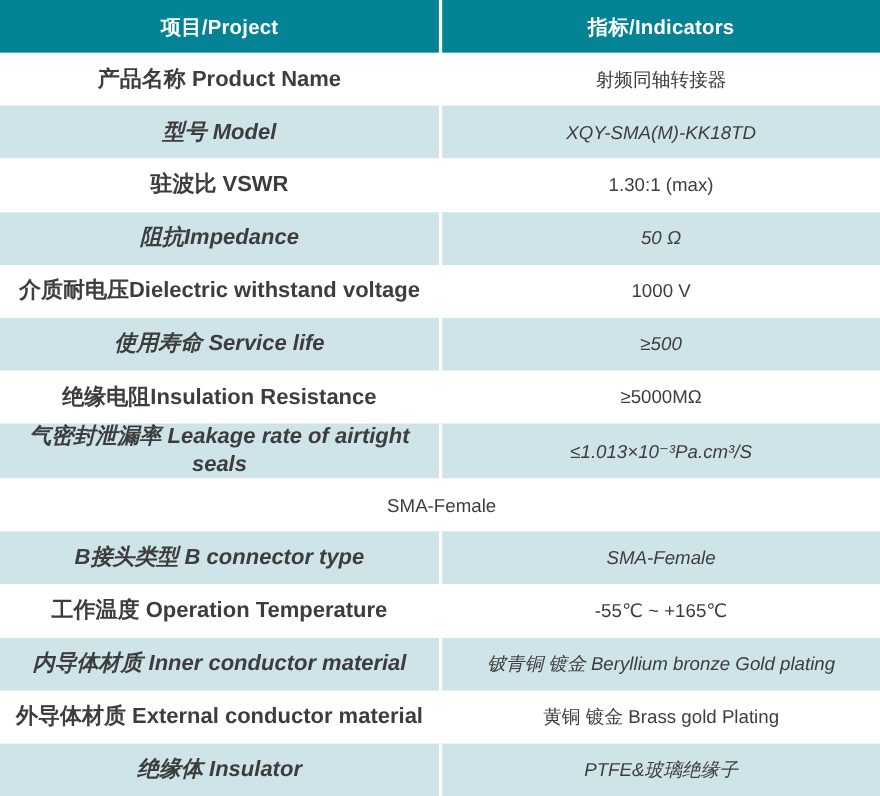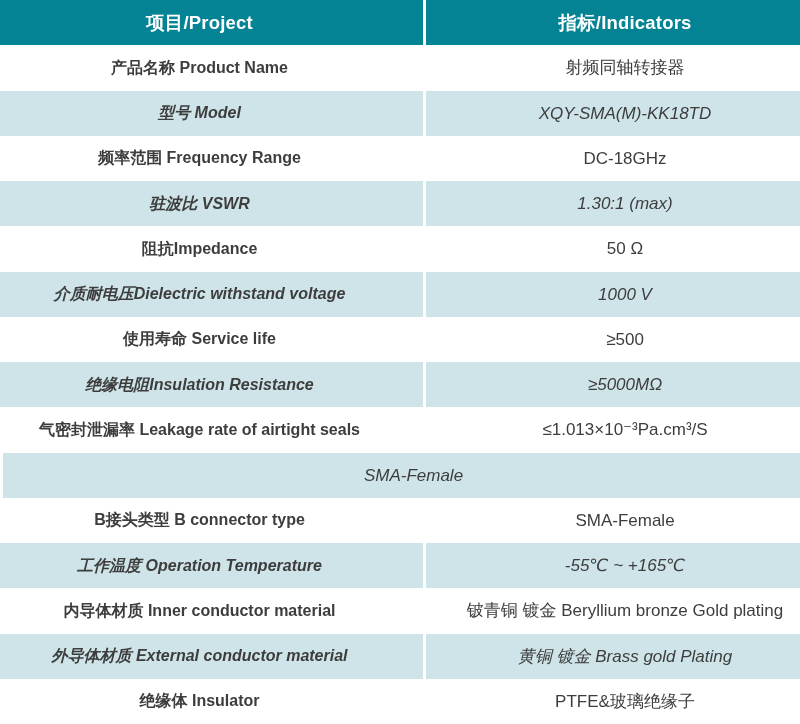--- a/index.html
+++ b/index.html
@@ -21,41 +21,40 @@
     display:flex;
     flex-direction:column;
     background:var(--row-bg);
     overflow:hidden;
   }
   .row{
     flex:1 1 0;
     display:flex;
     align-items:stretch;
     background:var(--row-bg);
-    gap:24px;
   }
   
   .spec-table .row:nth-child(2n+3){
     background:var(--alt-row-bg);
     font-style:italic;
   }
   .row.header{
     background:var(--header-bg);
   }
   .cell{
     display:flex;
     align-items:center;
     justify-content:center;
     text-align:center;
     padding:0 10px;
     line-height:1.25;
   }
   .cell.left{
     width:399px;
-    font-size:16px;
+    font-size:20px;
     font-weight:600;
     color:var(--text);
   }
   .cell.right{
     flex:1 1 0;
     font-size:17px;
     font-weight:400;
     color:var(--text);
     border-radius:12px;
   }
@@ -87,25 +86,20 @@
     <div class="divider"></div>
     <div class="cell right">射频同轴转接器</div>
   </div>
 
   <div class="row">
     <div class="cell left">型号 Model</div>
     <div class="divider"></div>
     <div class="cell right">XQY-SMA(M)-KK18TD</div>
   </div>
 
-  <div class="row">
-    <div class="cell left">频率范围 Frequency Range</div>
-    <div class="divider"></div>
-    <div class="cell right">DC-18GHz</div>
-  </div>
 
   <div class="row">
     <div class="cell left">驻波比 VSWR</div>
     <div class="divider"></div>
     <div class="cell right">1.30:1 (max)</div>
   </div>
 
   <div class="row">
     <div class="cell left">阻抗Impedance</div>
     <div class="divider"></div>

